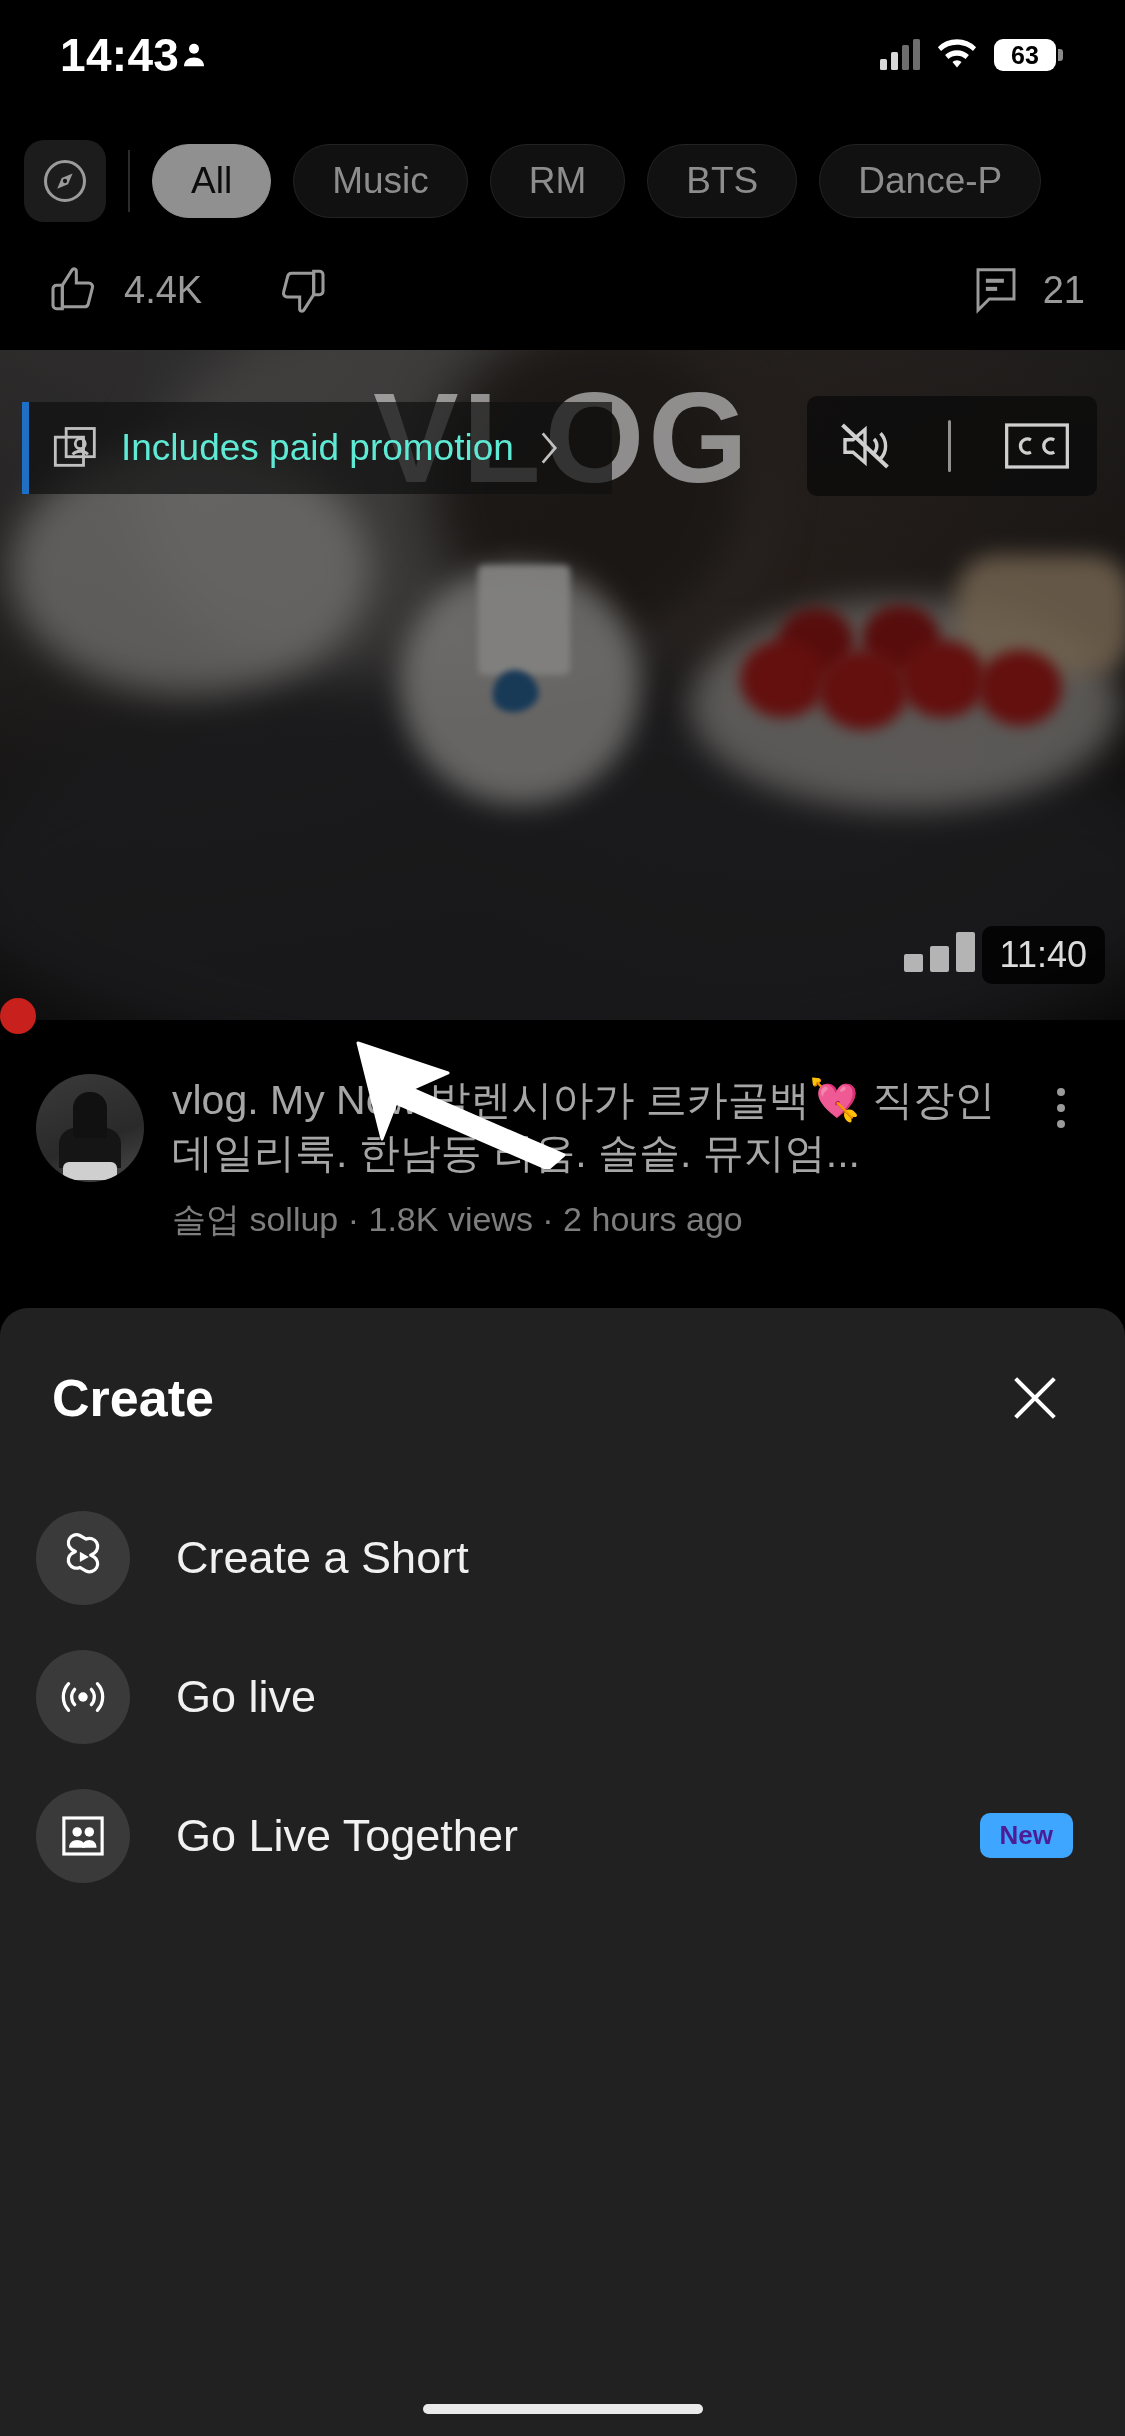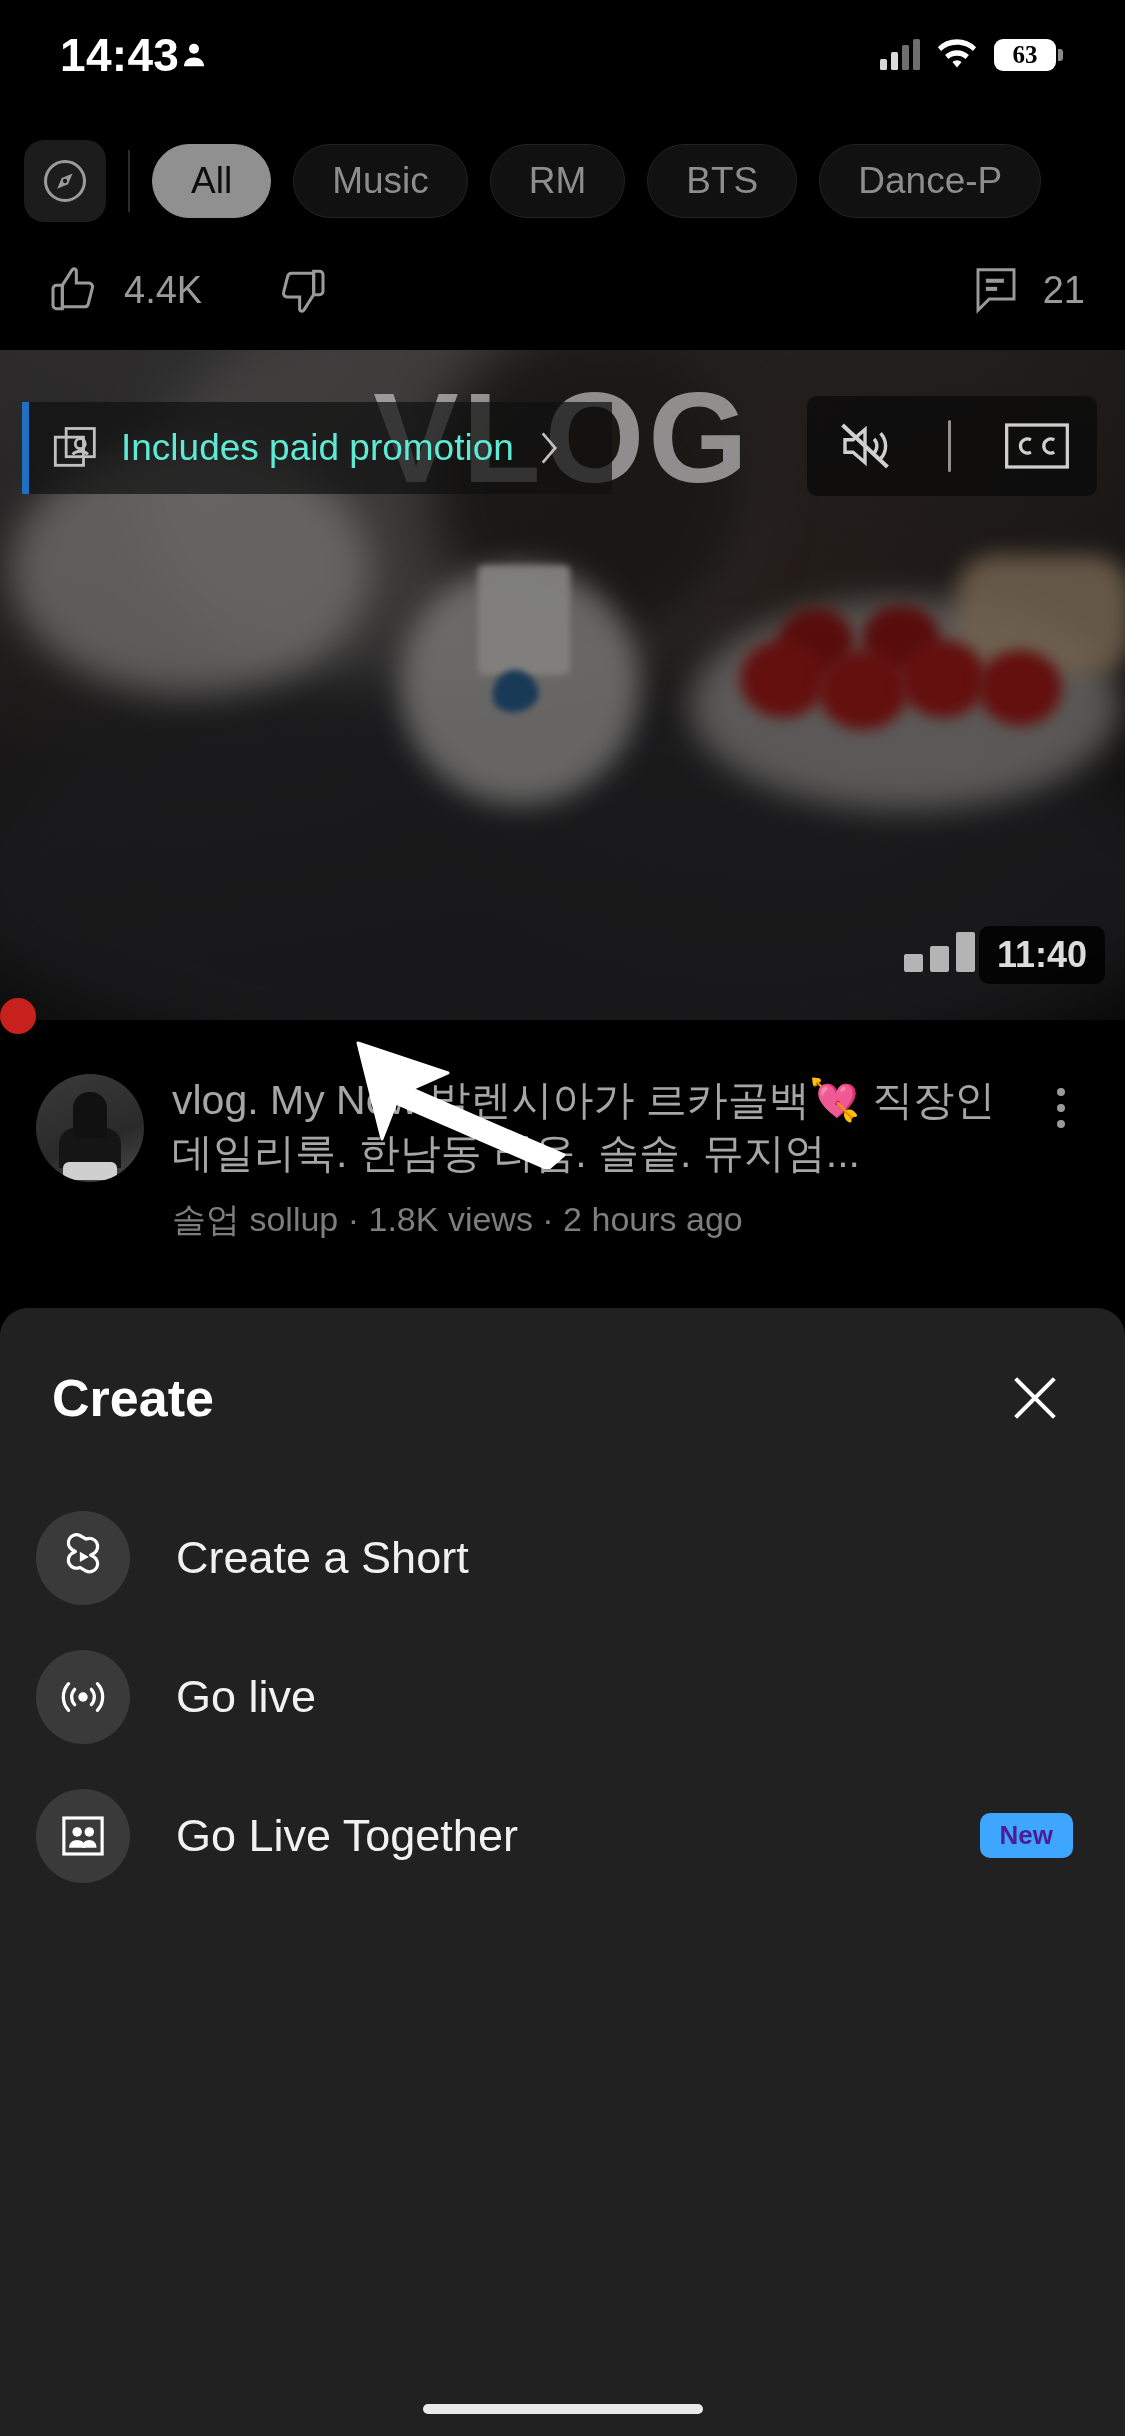--- a/index.html
+++ b/index.html
@@ -26,21 +26,21 @@
   .sig-bars i:nth-child(2){ height:18px; background:#d9d9d9;}
   .sig-bars i:nth-child(3){ height:25px; background:#6e6e6e;}
   .sig-bars i:nth-child(4){ height:31px; background:#6e6e6e;}
   #battery {
     display:flex; align-items:center;
   }
   #battery-body {
     width:62px; height:32px; border-radius:9px; background:#fff;
     display:flex; align-items:center; justify-content:center;
   }
-  #battery-pct { color:#000; font-size:25px; font-weight:700;font-family:Liberation Serif, serif; }
+  #battery-pct { color:#000; font-size:25px; font-weight:700; }
   #battery-cap { width:5px; height:12px; background:#8a8a8a; border-radius:0 3px 3px 0; margin-left:2px; }
 
   
   #chips-row {
     position:absolute; top:138px; left:0; width:895px; height:86px;
     display:flex; align-items:center; gap:0; padding-left:24px;
   }
   #chip-explore {
     width:82px; height:82px; border-radius:20px; background:#1c1c1c;
     display:flex; align-items:center; justify-content:center; flex:0 0 auto;
@@ -116,21 +116,21 @@
 
   #quality-bars { position:absolute; right:150px; bottom:48px; display:flex; align-items:flex-end; gap:7px; }
   #quality-bars i { display:block; width:19px; background:#b4b4b4; border-radius:2px; }
   #quality-bars i:nth-child(1){ height:18px; }
   #quality-bars i:nth-child(2){ height:26px; }
   #quality-bars i:nth-child(3){ height:40px; }
 
   #duration-badge {
     position:absolute; right:20px; bottom:36px;
     background:rgba(0,0,0,0.82); border-radius:10px;
-    padding:8px 18px; color:#dcdcdc; font-size:36px;font-weight:bold;
+    padding:8px 18px; color:#dcdcdc; font-size:36px;
   }
   #progress-dot {
     position:absolute; left:0px; bottom:-14px; width:36px; height:36px;
     border-radius:50%; background:#c8201c;
   }
 
   
   #video-meta { position:absolute; top:1048px; left:0; width:1125px; height:250px; padding:26px 34px 0 36px; display:flex; gap:28px; }
   #channel-avatar {
     width:108px; height:108px; border-radius:50%; flex:0 0 auto; overflow:hidden; position:relative;

